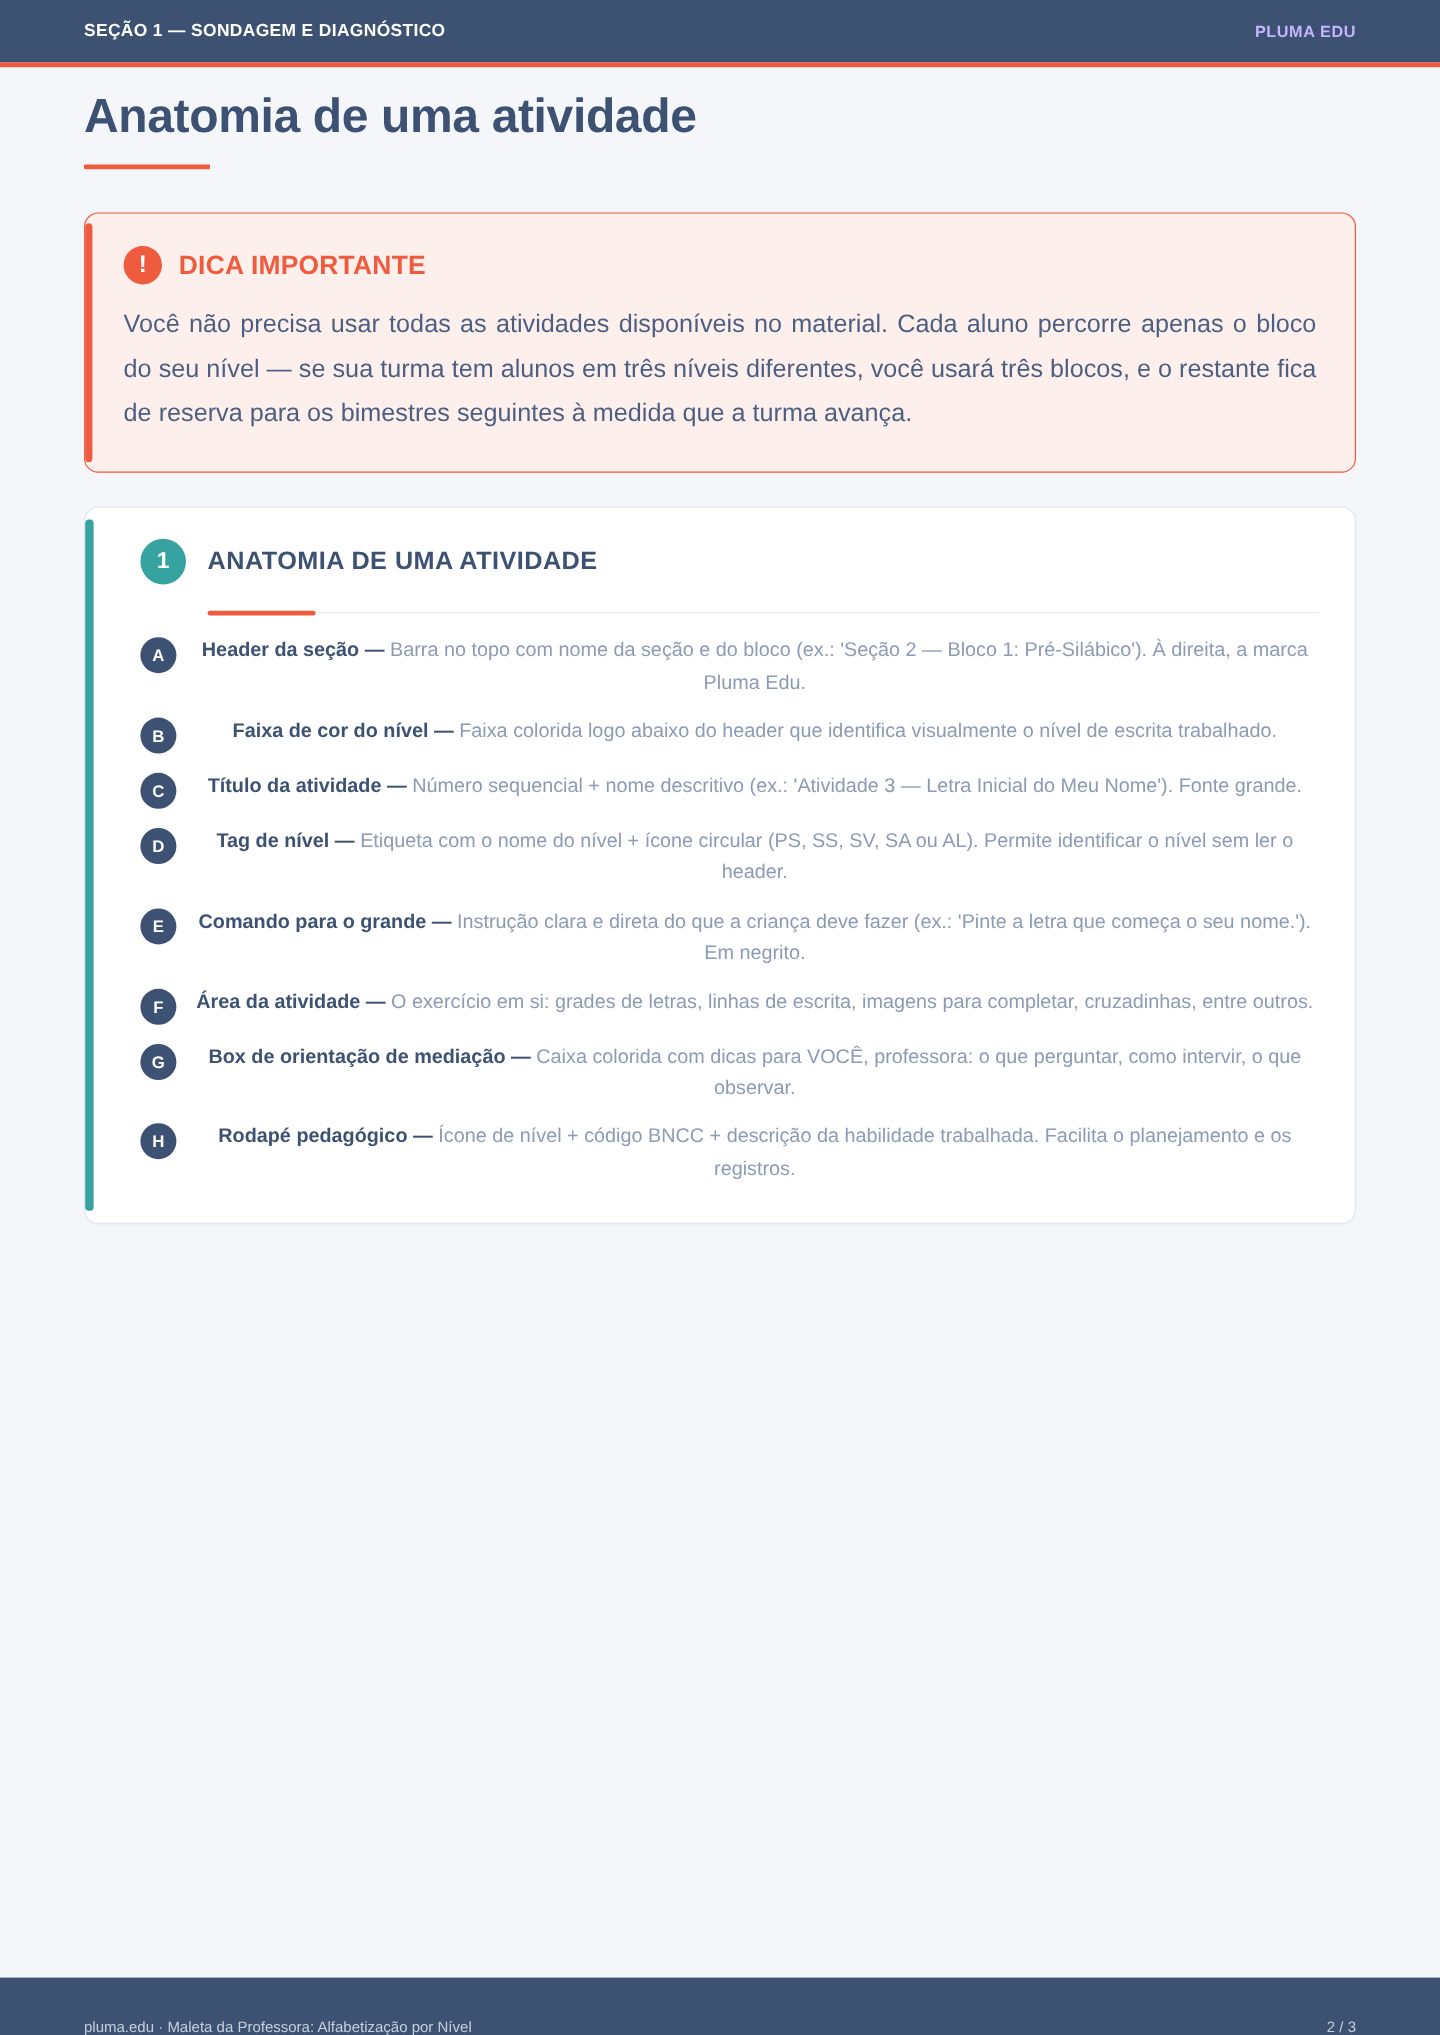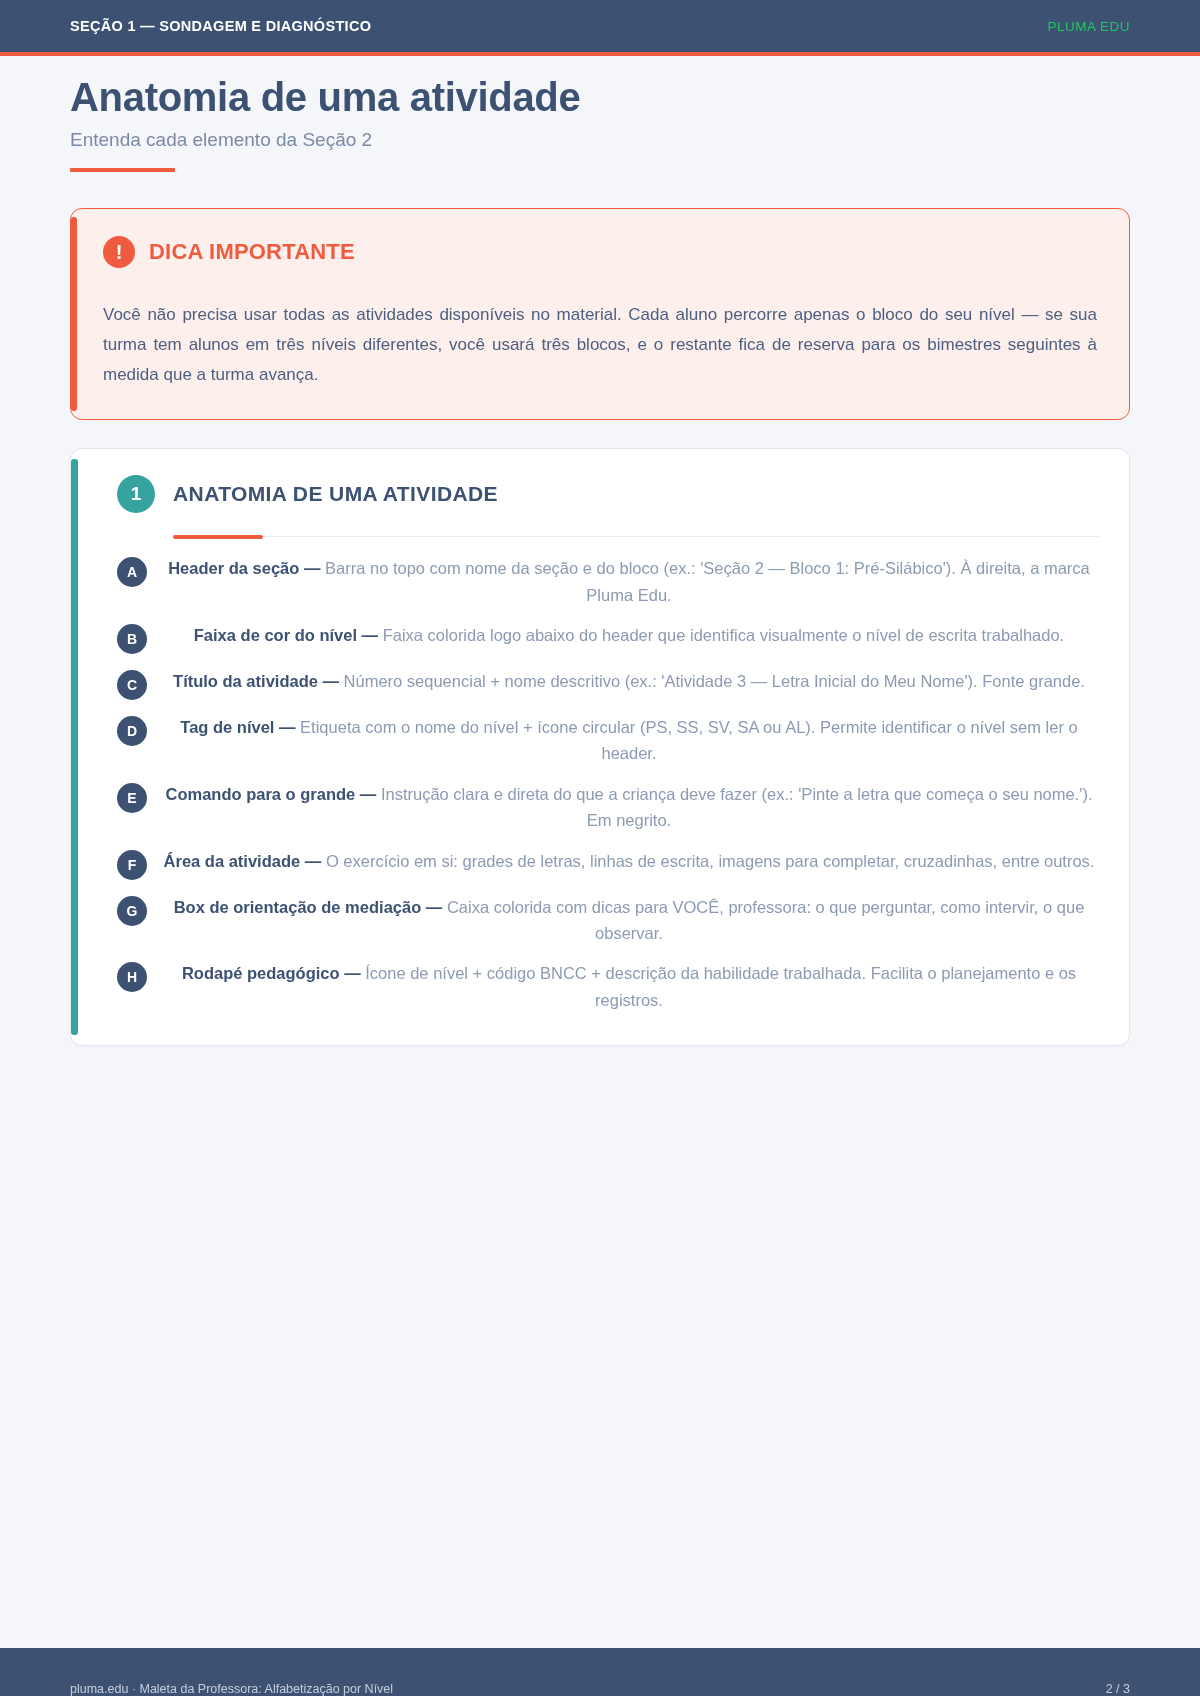--- a/index.html
+++ b/index.html
@@ -30,23 +30,23 @@
     justify-content: space-between;
     padding: 0 70px;
   }
   .topbar-left {
     color: #ffffff;
     font-size: 14.5px;
     font-weight: bold;
     letter-spacing: 0.3px;
   }
   .topbar-right {
-    color: #22c55e;
+    color: #c4b5fd;
     font-size: 13.5px;
-    font-weight: normal;
+    font-weight: bold;
     letter-spacing: 0.5px;
     margin-left: 32px;
   }
   .topbar-rule {
     height: 4px;
     background: #ef5b3f;
   }
 
   
   .title-block {
@@ -111,22 +111,22 @@
     line-height: 1;
     flex: 0 0 auto;
   }
   .callout-title {
     color: #ef5b3f;
     font-size: 22px;
     font-weight: bold;
     letter-spacing: 0.2px;
   }
   .callout-body {
-    margin-top: 32px;
-    font-size: 17px;
+    margin-top: 16px;
+    font-size: 21px;
     line-height: 1.75;
     color: #4c5f80;
     text-align: justify;
   }
 
   
   .section-card {
     position: relative;
     margin: 28px 70px 0 70px;
     background: #ffffff;
@@ -253,21 +253,20 @@
 <div class="page">
 
   <div class="topbar">
     <div class="topbar-left">SEÇÃO 1 — SONDAGEM E DIAGNÓSTICO</div>
     <div class="topbar-right">PLUMA EDU</div>
   </div>
   <div class="topbar-rule"></div>
 
   <div class="title-block">
     <h1 class="page-title">Anatomia de uma atividade</h1>
-    <div class="page-subtitle">Entenda cada elemento da Seção 2</div>
     <div class="title-underline"></div>
   </div>
 
   <div class="callout">
     <div class="callout-accent"></div>
     <div class="callout-head">
       <div class="callout-badge">!</div>
       <div class="callout-title">DICA IMPORTANTE</div>
     </div>
     <p class="callout-body">Você não precisa usar todas as atividades disponíveis no material. Cada aluno percorre apenas o bloco do seu nível — se sua turma tem alunos em três níveis diferentes, você usará três blocos, e o restante fica de reserva para os bimestres seguintes à medida que a turma avança.</p>

